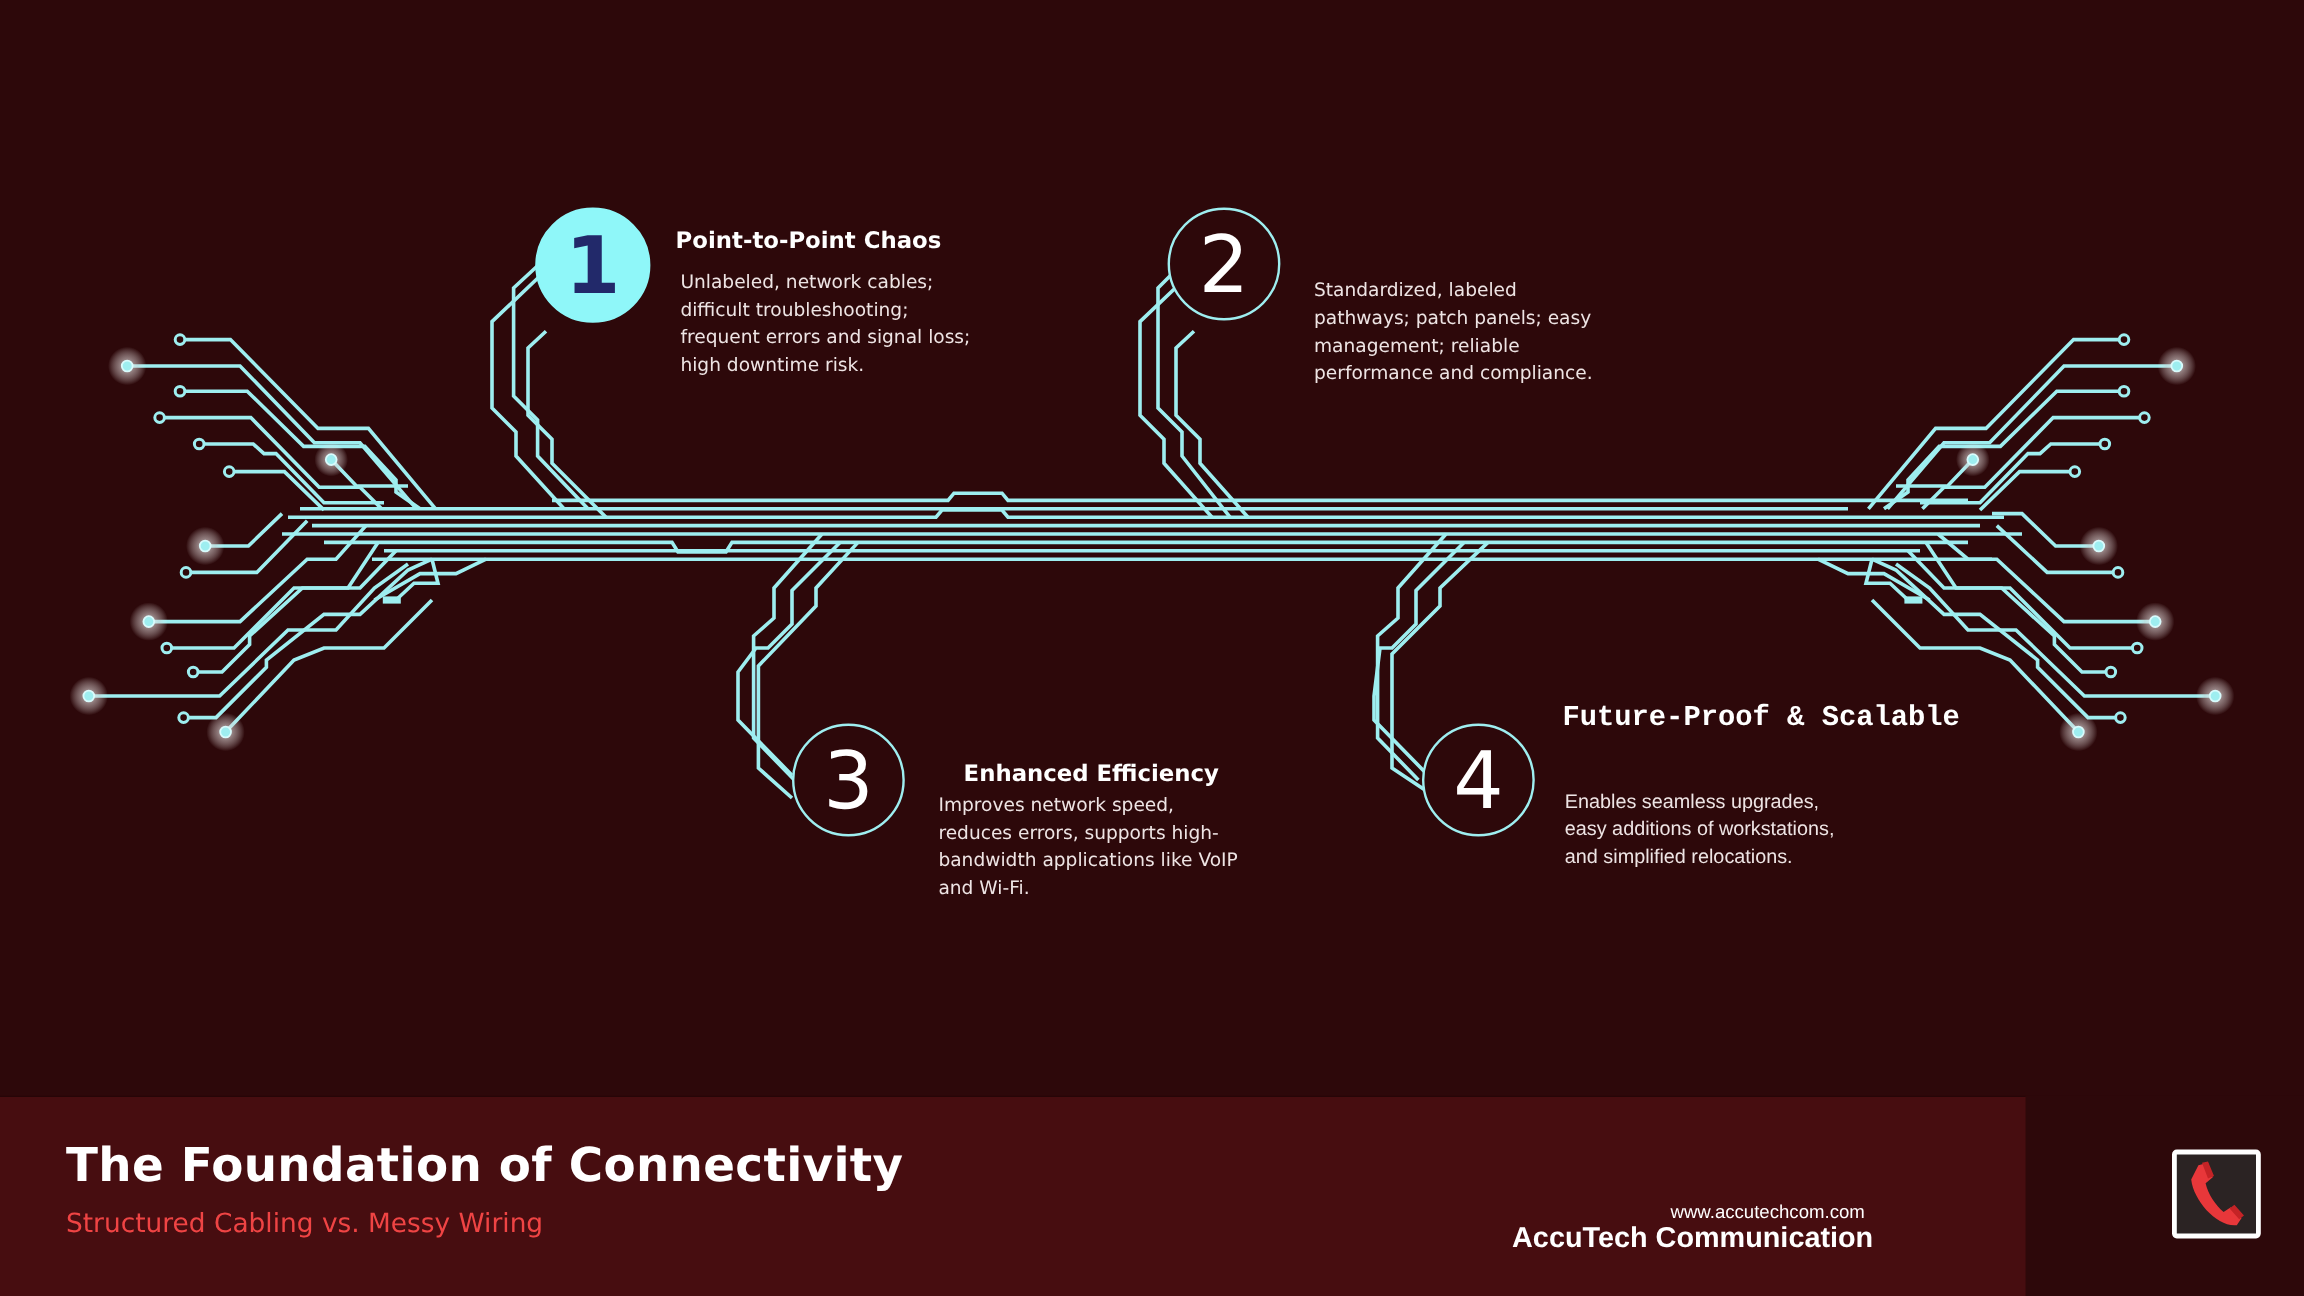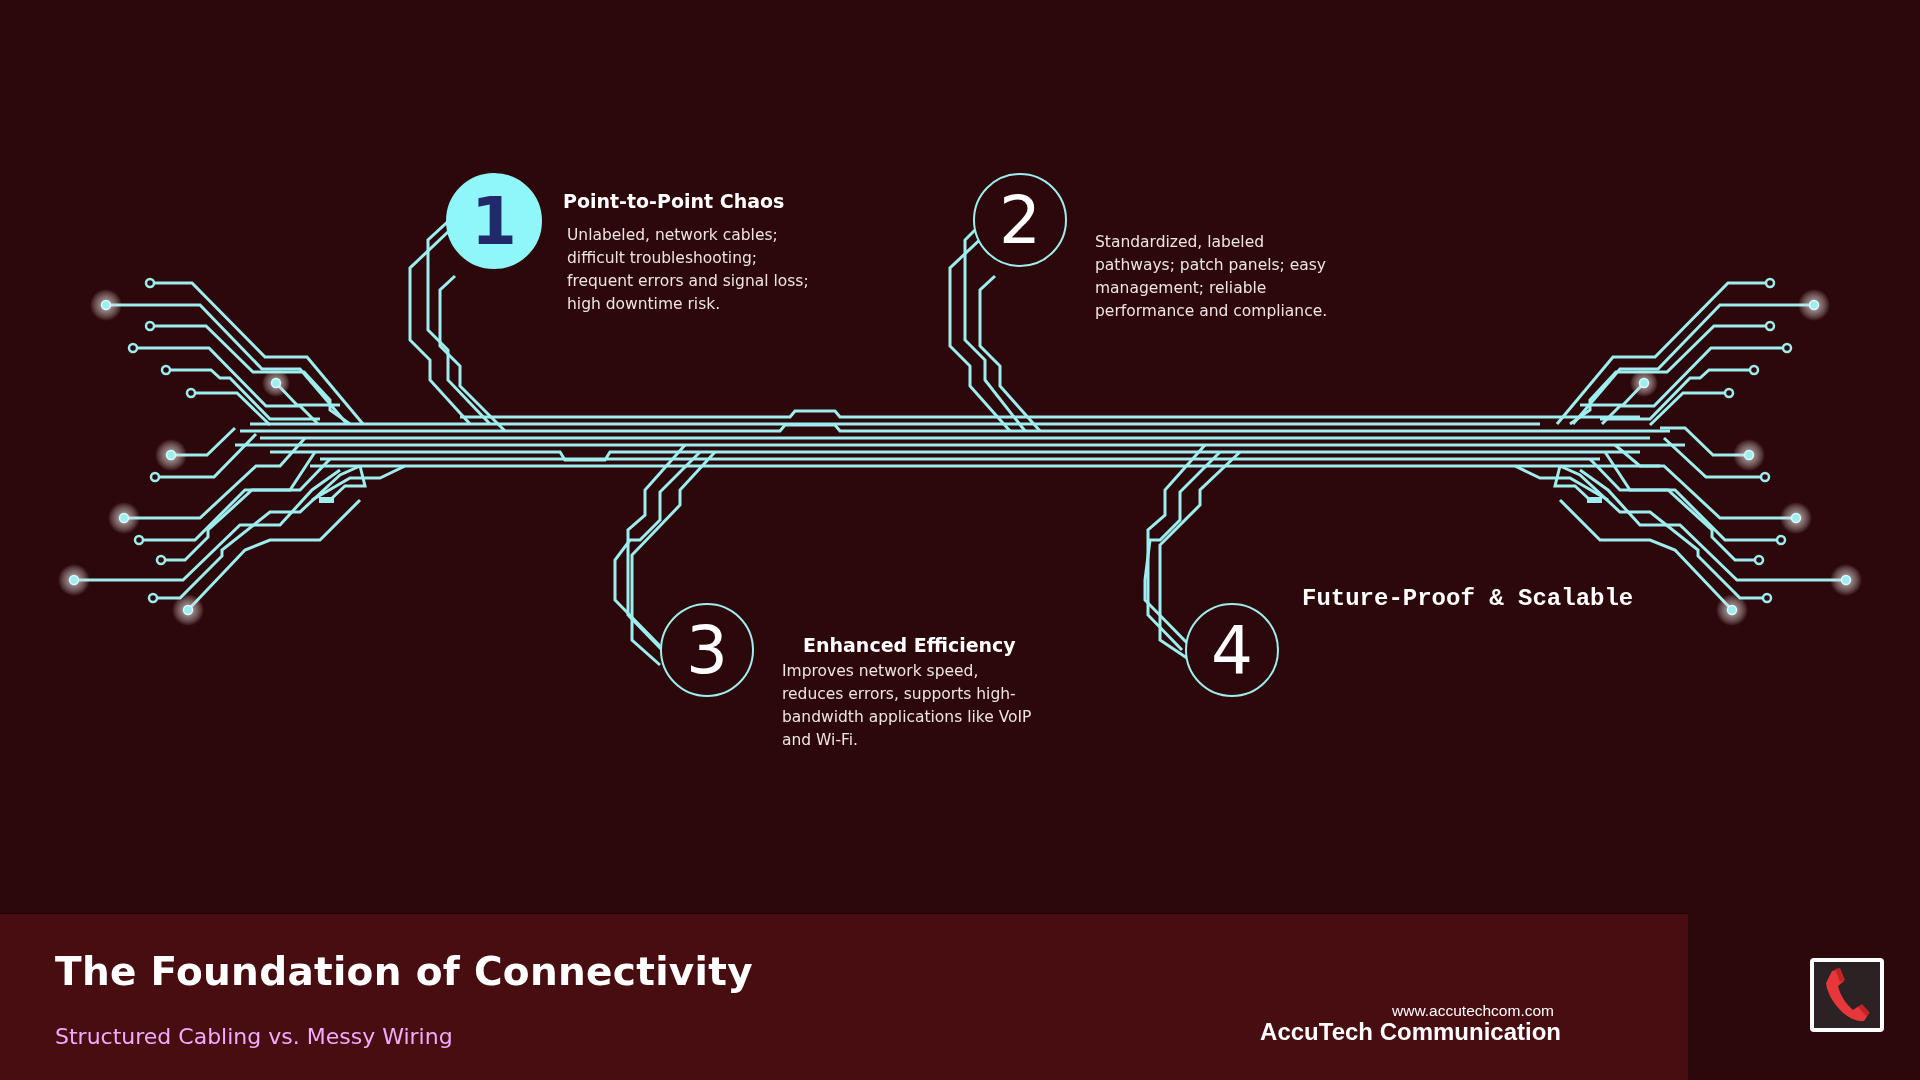--- a/index.html
+++ b/index.html
@@ -14,21 +14,21 @@
   .step-circle.active { background:#8ff7f9; border-color:#8ff7f9; color:#22296a; font-weight:bold; }
   .step-title { position:absolute; font-family:"DejaVu Sans", sans-serif; font-weight:bold; font-size:19px;
        line-height:29px; color:#fff; }
   .step-desc { position:absolute; font-family:"DejaVu Sans", sans-serif; font-size:15.5px; line-height:23px;
        color:#eee4e4; }
   #footer { position:absolute; left:0; top:913px; width:1688px; height:167px; background:#470d10;
        border-top:1px solid #1e0406; }
   #footer-title { position:absolute; left:55px; top:35px; font-family:"DejaVu Sans", sans-serif; font-weight:bold;
        font-size:39px; color:#fff; letter-spacing:0.3px; }
   #footer-sub { position:absolute; left:55px; top:94px; font-family:"DejaVu Sans", sans-serif; font-size:22px;
-       color:#f0abfc;margin-top:16px; }
+       color:#ef4444; }
   #brand-name { position:absolute; right:127px; top:56px; font-family:"Liberation Sans", sans-serif; font-weight:bold;
        font-size:24px; color:#fff; text-align:left;margin-top:48px; }
   #brand-url { position:absolute; right:134px; top:88px; font-family:"Liberation Sans", sans-serif;
        font-size:15.5px; color:#fff; text-align:center; }
   #phone-box { position:absolute; left:1810px; top:44px; width:74px; height:74px; box-sizing:border-box;
        border:4px solid #fff; border-radius:4px; background:#2b2323; display:flex; align-items:center; justify-content:center; }
 </style>
 </head>
 <body>
 
@@ -187,20 +187,21 @@
   <div class="step-circle" style="left:660px;top:603px;width:94px;height:94px;">
     <span>3</span>
   </div>
   <div class="step-title" style="left:803px;top:631px;">Enhanced Efficiency</div>
   <div class="step-desc" style="left:782px;top:660px;width:250px;">Improves network speed, reduces errors, supports high-bandwidth applications like VoIP and Wi-Fi.</div>
 
   <div class="step-circle" style="left:1185px;top:603px;width:94px;height:94px;">
     <span>4</span>
   </div>
   <div class="step-title" style="left:1302px;top:584px;font-family:Liberation Mono, monospace;font-size:24px;">Future-Proof &amp; Scalable</div>
+  <div class="step-desc" style="left:1304px;top:657px;width:250px;font-family:'Liberation Sans',sans-serif;font-size:16.5px;">Enables seamless upgrades, easy additions of workstations, and simplified relocations.</div>
 </div>
 
 <div id="footer">
   <div id="footer-title">The Foundation of Connectivity</div>
   <div id="footer-sub">Structured Cabling vs. Messy Wiring</div>
   <div id="brand-name">AccuTech Communication</div>
   <div id="brand-url">www.accutechcom.com</div>
   <div id="phone-box">
     <svg width="50" height="56" viewBox="0 0 50 56">
       <path d="M10,4 L18,2 L22,14 L16,19 C18,28 24,37 31,43 L37,39 L46,48 L42,54 C26,56 6,34 4,16 Z" fill="#e8373a"></path>

